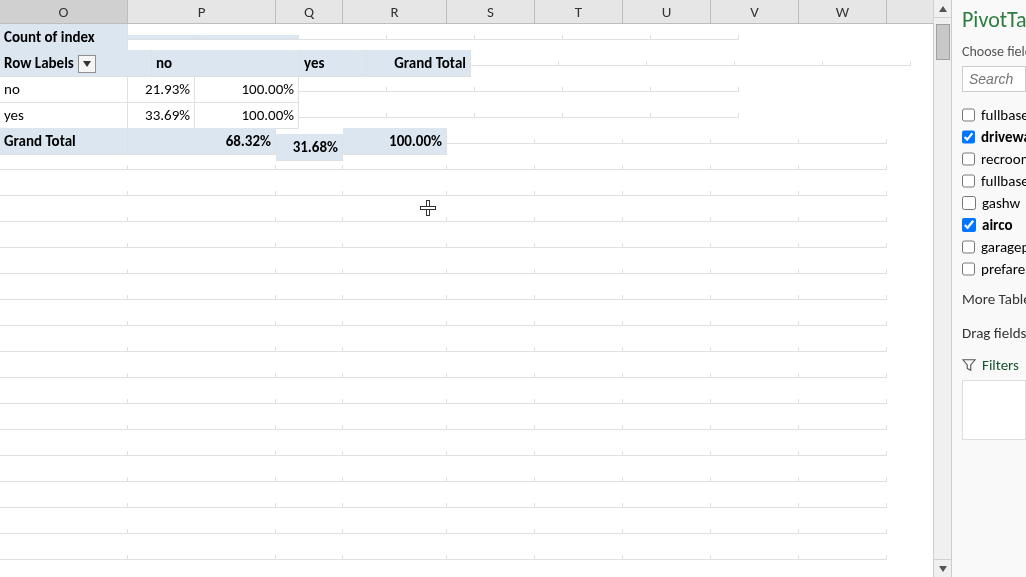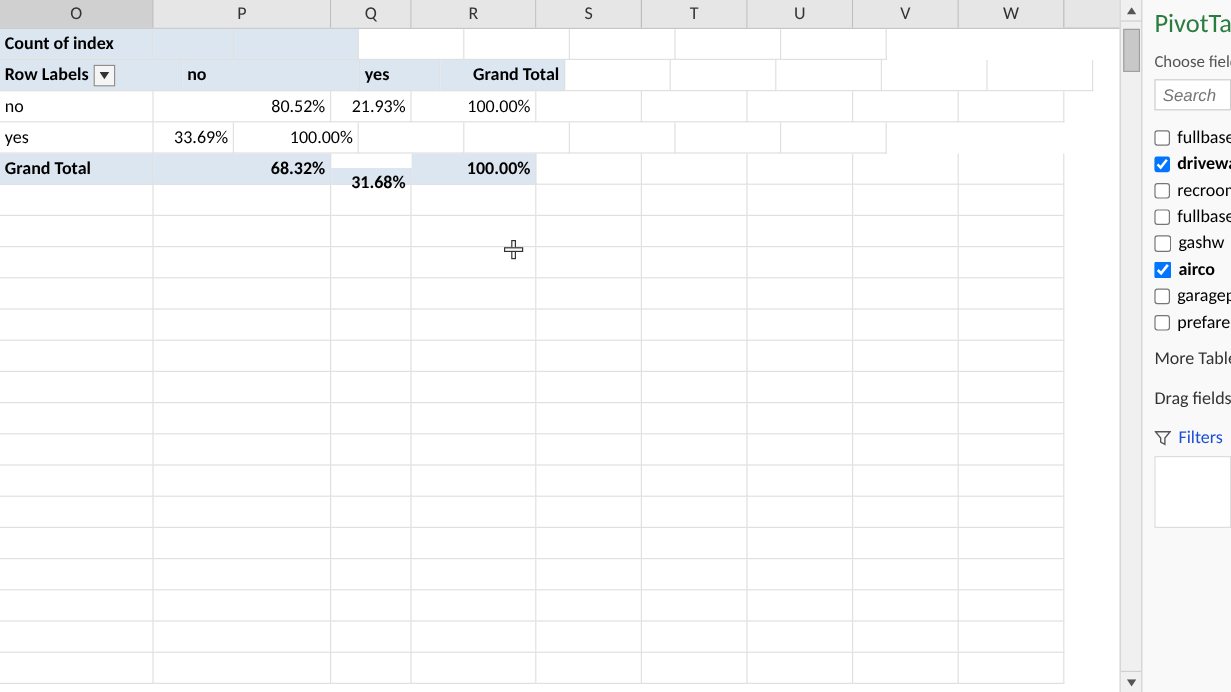--- a/index.html
+++ b/index.html
@@ -38,20 +38,21 @@
 }
 .col-header.selected {
   background: #d0d0d0;
 }
 .grid {
   position: relative;
 }
 .row {
   display: flex;
   height: 26px;
+  align-items: center;
 }
 .cell {
   border-right: 1px solid #e0e0e0;
   border-bottom: 1px solid #e0e0e0;
   padding: 2px 4px;
   line-height: 22px;
   white-space: nowrap;
   overflow: visible;
 }
 .cell.num { text-align: right; }
@@ -164,21 +165,21 @@
 .drag-label {
   font-size: 15px;
   color: #333;
   margin-bottom: 14px;
   white-space: nowrap;
 }
 .drop-area-label {
   display: flex;
   align-items: center;
   font-size: 15px;
-  color: #1d4ed8;
+  color: #14532d;
   margin-bottom: 6px;
 }
 .filter-icon-svg {
   width: 14px;
   height: 14px;
   margin-right: 6px;
 }
 .drop-area {
   background: #fff;
   border: 1px solid #ddd;
@@ -241,21 +242,20 @@
         <div class="cell pivot-header" style="width: 67px; text-align: left;">yes</div>
         <div class="cell pivot-header" style="width: 104px; text-align: right;">Grand Total</div>
         <div class="cell" style="width: 88px;"></div>
         <div class="cell" style="width: 88px;"></div>
         <div class="cell" style="width: 88px;"></div>
         <div class="cell" style="width: 88px;"></div>
         <div class="cell" style="width: 88px;"></div>
       </div>
       <div class="row">
         <div class="cell" style="width: 128px;">no</div>
-        <div class="cell num" style="width: 148px;">80.52%</div>
         <div class="cell num" style="width: 67px;">21.93%</div>
         <div class="cell num" style="width: 104px;">100.00%</div>
         <div class="cell" style="width: 88px;"></div>
         <div class="cell" style="width: 88px;"></div>
         <div class="cell" style="width: 88px;"></div>
         <div class="cell" style="width: 88px;"></div>
         <div class="cell" style="width: 88px;"></div>
       </div>
       <div class="row">
         <div class="cell" style="width: 128px;">yes</div>

